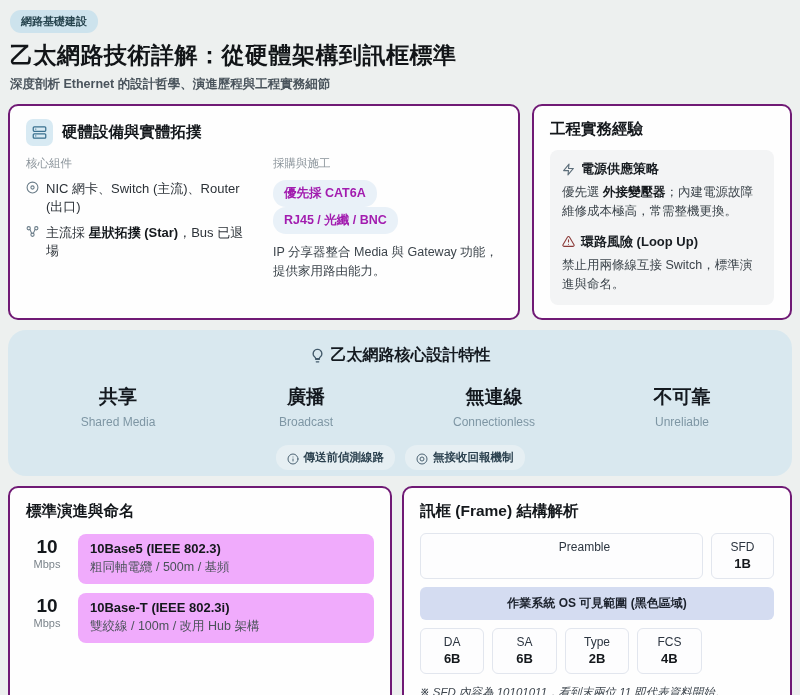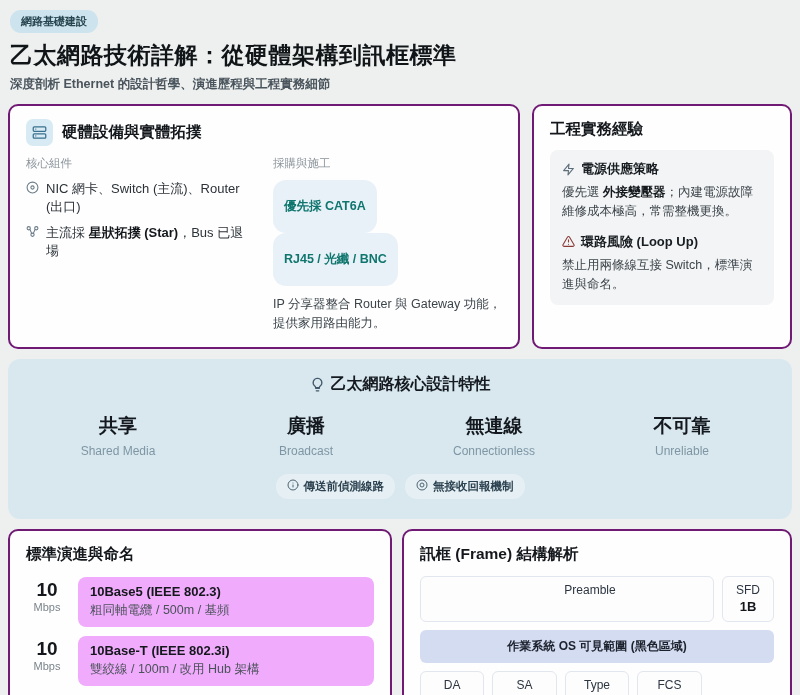--- a/index.html
+++ b/index.html
@@ -56,57 +56,57 @@
   .hw-item {
     display: flex; align-items: flex-start; gap: 7px;
     font-size: 13px; color: #2c3238; margin-bottom: 9px; line-height: 1.35;
   }
   .hw-item .ic { color: #6b7d89; flex: 0 0 auto; margin-top: 1px; }
   .pill-row { margin-bottom: 9px; }
   .pill {
     display: inline-block;
     background: #e9f1f8;
     border-radius: 13px;
-    padding: 18px 11px;
-    font-size: 12.5px; font-weight: bold; color: #0f766e;
+    padding: 5px 11px;
+    font-size: 12.5px; font-weight: bold; color: #a21caf;
     margin-right: 6px;
   }
   .note-text { font-size: 12.5px; color: #3c444b; line-height: 1.55; }
   .inner-box { background: #f3f4f5; border-radius: 8px; padding: 10px 12px; }
   .pr-title {
     display: flex; align-items: center; gap: 6px;
     font-size: 13px; font-weight: bold; color: #181d22; margin-bottom: 5px;
   }
   .pr-title .ic { color: #5d6e7a; }
   .pr-title .ic.warn { color: #8b3a38; }
   .pr-text { font-size: 12.5px; color: #3c444b; line-height: 1.55; }
   .pr-gap { margin-bottom: 11px; }
   b.inline { color: #14181c; }
 
   .features-panel {
     background: #d9e8ef;
-    border-radius: 12px;
-    padding: 15px 16px 20px;
+    border-radius: 18px;
+    padding: 15px 16px 6px;
     text-align: center;
     margin-bottom: 10px;
   }
   .features-title {
     display: inline-flex; align-items: center; gap: 6px;
     font-size: 16px; font-weight: bold; color: #141a20;
   }
   .features-title .ic { color: #42596a; }
   .features-grid {
     display: grid; grid-template-columns: repeat(4, 1fr);
     margin: 17px 0 16px;
   }
   .f-zh { font-size: 19px; font-weight: bold; color: #14191f; }
   .f-en { font-size: 12px; color: #7e96a4; margin-top: 5px; }
   .f-pills { display: flex; justify-content: center; gap: 10px; }
   .f-pill {
-    display: inline-flex; align-items: flex-start; gap: 5px;
+    display: inline-flex; align-items: flex-end; gap: 5px;
     background: #e6eff3; border-radius: 12px; padding: 5px 11px;
     font-size: 11.5px; font-weight: bold; color: #2c4250;
   }
   .f-pill .ic { color: #4c6373; }
 
   .std-entry { display: flex; gap: 10px; margin-bottom: 9px; }
   .speed { width: 42px; text-align: center; padding-top: 3px; flex: 0 0 auto; }
   .speed-num { font-size: 19px; font-weight: bold; color: #14181c; line-height: 1; }
   .speed-unit { font-size: 11px; color: #7b848b; margin-top: 2px; }
   .entry-body { flex: 1; background: #f0abfc; border-radius: 8px; padding: 7px 12px 8px; }
@@ -119,21 +119,21 @@
   .std-footer .ic { color: #5d6e7a; }
 
   .frame-row1 { display: flex; gap: 8px; margin-bottom: 8px; }
   .fcell {
     background: #fdfdfe; border: 1px solid #e2e6ee; border-radius: 6px;
     text-align: center; padding: 6px 2px 7px;
   }
   .fcell .lbl { font-size: 12px; color: #2c3540; }
   .fcell .val { font-size: 13px; font-weight: bold; color: #14181c; margin-top: 2px; }
   .f-preamble { flex: 1; padding-left: 48px; }
-  .f-sfd { width: 52px; flex: 0 0 auto; }
+  .f-sfd { width: 63px; flex: 0 0 auto; }
   .os-band {
     background: #d4dcf1; border-radius: 6px; text-align: center;
     font-size: 12px; font-weight: bold; color: #1c222d;
     padding: 8px 0; margin-bottom: 8px;
   }
   .frame-row2 { display: grid; grid-template-columns: repeat(5, 1fr); gap: 8px; margin-bottom: 11px; }
   .frame-note { font-size: 11.5px; font-style: italic; color: #3e464e; }
   svg { display: block; }
 </style>
 </head>
@@ -183,21 +183,21 @@
           </span>
           <span><span>主流採 </span><b class="inline">星狀拓撲 (Star)</b><span>，Bus 已退場</span></span>
         </div>
       </div>
       <div>
         <div class="sub-label">採購與施工</div>
         <div class="pill-row">
           <span class="pill">優先採 CAT6A</span>
           <span class="pill">RJ45 / 光纖 / BNC</span>
         </div>
-        <div class="note-text">IP 分享器整合 Router 與 Gateway 功能，提供家用路由能力。</div>
+        <div class="note-text">IP 分享器整合 Media 與 Gateway 功能，提供家用路由能力。</div>
       </div>
     </div>
   </section>
 
   <section class="card">
     <div class="card-title" style="margin-bottom:10px;">工程實務經驗</div>
     <div class="inner-box">
       <div class="pr-title">
         <span class="ic">
           <svg width="13" height="13" viewBox="0 0 24 24" fill="none" stroke="currentColor" stroke-width="2" stroke-linejoin="round">

